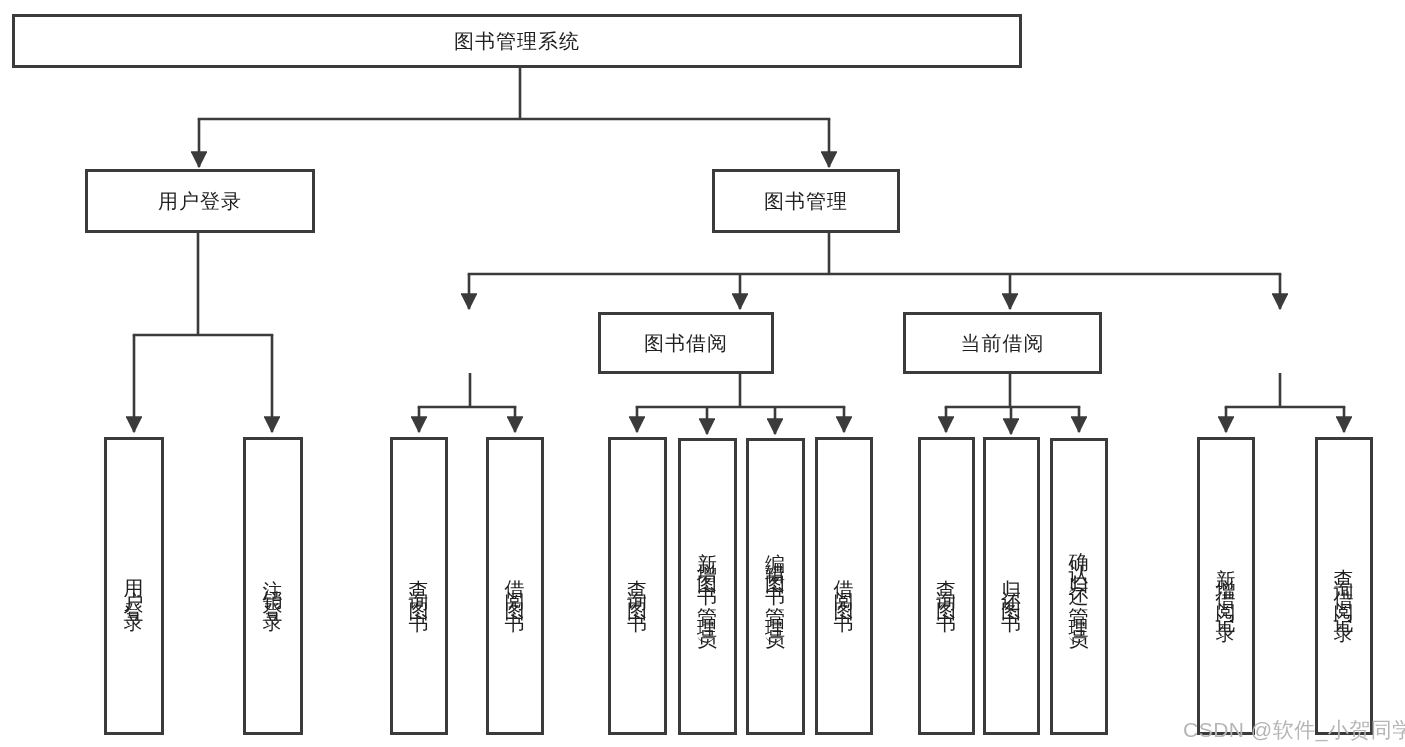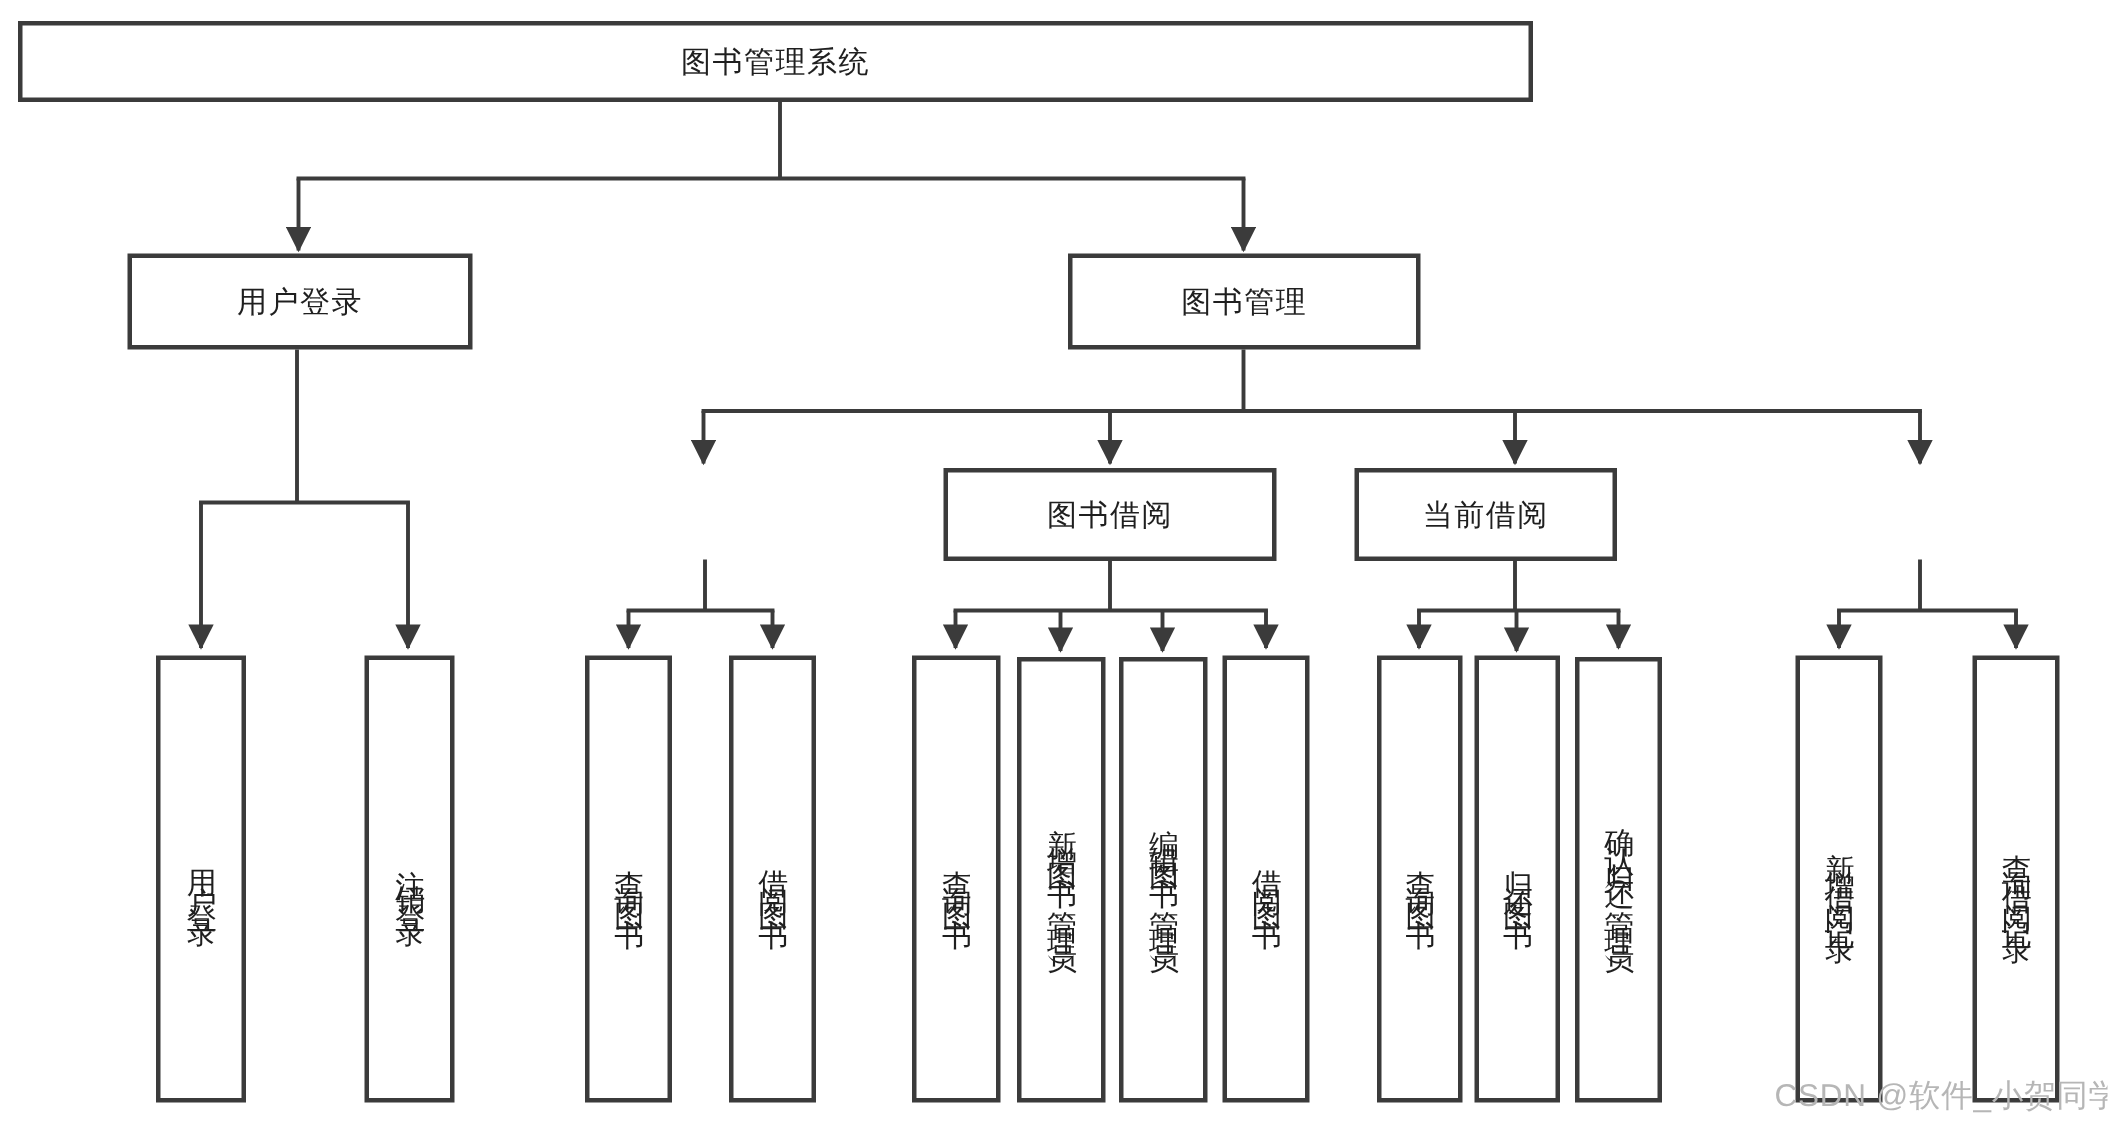--- a/index.html
+++ b/index.html
@@ -114,24 +114,24 @@
 
     <path class="w" d="M1280,373 V407"></path>
     <path class="w" d="M1224.7,407 H1345.3"></path>
     <path class="w" d="M1226,407 V432" marker-end="url(#arrow)"></path>
     <path class="w" d="M1344,407 V432" marker-end="url(#arrow)"></path>
   </svg>
 
   <div class="box" style="left:12px;top:14px;width:1010px;height:54px;text-align:right;">图书管理系统</div>
 
   <div class="box" style="left:85px;top:169px;width:230px;height:64px;">用户登录</div>
-  <div class="box" style="left:712px;top:169px;width:235px;height:64px;">图书管理</div>
+  <div class="box" style="left:712px;top:169px;width:188px;height:64px;">图书管理</div>
 
-  <div class="box" style="left:629px;top:312px;width:222px;height:62px;">图书借阅</div>
-  <div class="box" style="left:903px;top:312px;width:175px;height:62px;">当前借阅</div>
+  <div class="box" style="left:598px;top:312px;width:176px;height:62px;">图书借阅</div>
+  <div class="box" style="left:903px;top:312px;width:199px;height:62px;">当前借阅</div>
 
   <div class="box leaf" style="left:104px;top:437px;width:60px;height:298px;">
     <span class="v">用户登录</span>
   </div>
   <div class="box leaf" style="left:243px;top:437px;width:60px;height:298px;">
     <span class="v">注销登录</span>
   </div>
 
   <div class="box leaf" style="left:390px;top:437px;width:58px;height:298px;">
     <span class="v">查询图书</span>

